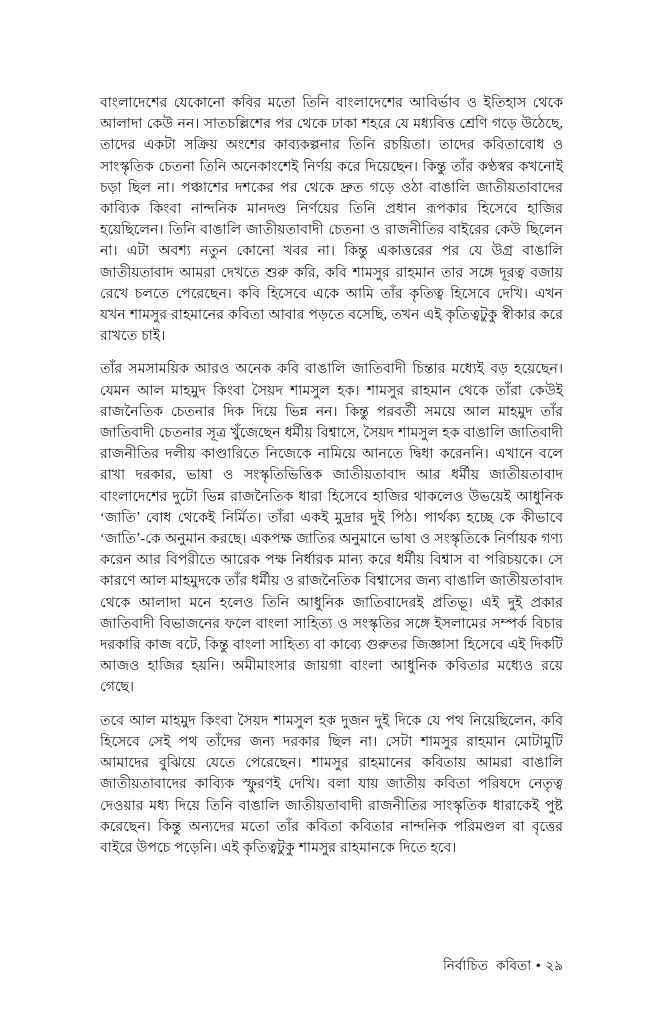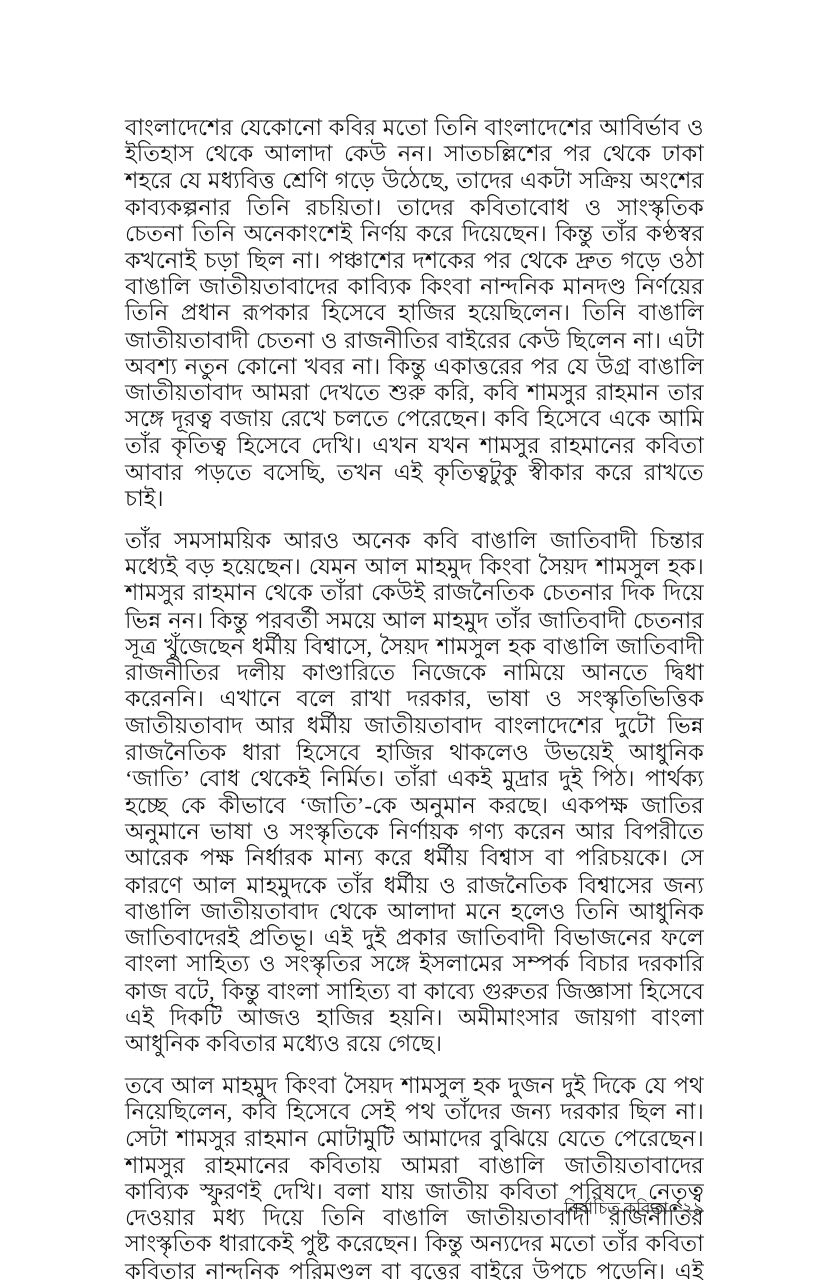--- a/index.html
+++ b/index.html
@@ -31,21 +31,21 @@
     position: absolute;
     left: 100px;
     top: 92px;
     width: 463px;
   }
 
   .para {
     margin: 0 0 12px 0;
     text-align: justify;
     text-justify: inter-word;
-    font-size: 18px;
+    font-size: 14px;
     line-height: 21.2px;
     color: #141414;
     letter-spacing: 0.05px;
     word-spacing: 0.4px;
     hyphens: none;
   }
 
   .para:last-child {
     margin-bottom: 0;
   }
@@ -56,21 +56,21 @@
 
   .footer {
     position: absolute;
     left: 100px;
     right: 100px;
     top: 958px;
     text-align: right;
     font-size: 13.6px;
     line-height: 18px;
     color: #1a1a1a;
-    font-family: Liberation Serif, serif;
+    font-family: Liberation Mono, monospace;
   }
 
   .footer-title {
     display: inline;
   }
 
   .footer-sep {
     display: inline;
     padding: 0 3px;
   }

